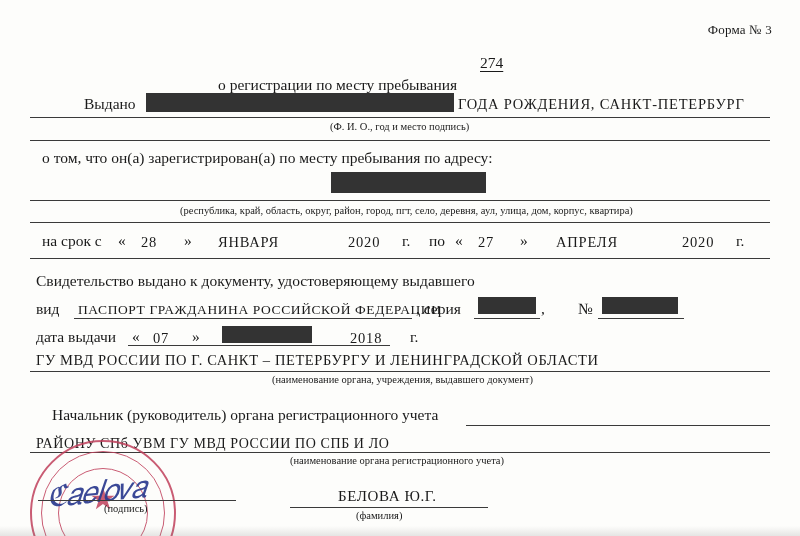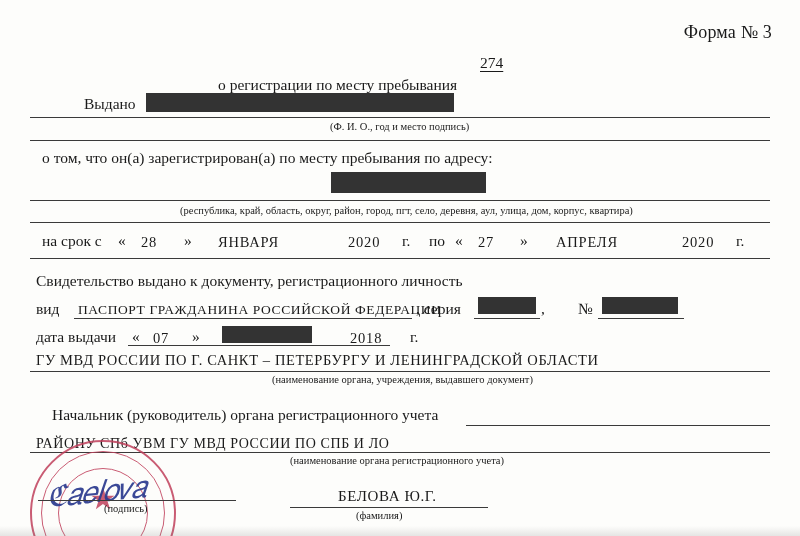--- a/index.html
+++ b/index.html
@@ -19,21 +19,21 @@
     position: relative;
     width: 800px;
     height: 536px;
     background: #fdfdfb;
   }
   
   .form-no {
     position: absolute;
     top: 22px;
     right: 28px;
-    font-size: 18px;
+    font-size: 13px;
     letter-spacing: 0.2px;
   }
   
   .title {
     position: absolute;
     top: 52px;
     left: 240px;
     font-size: 19px;
     letter-spacing: 2.2px;
     font-weight: normal;
@@ -166,20 +166,21 @@
 
 <div class="page">
 
   <div class="form-no">Форма № 3</div>
 
   <div class="cert-number">274</div>
   <div class="subtitle">о регистрации по месту пребывания</div>
 
   <div class="label" style="left:84px; top:95px;">Выдано</div>
   <div class="redact" style="left:146px; top:93px; width:308px; height:19px;"></div>
+  <div class="typed-bold" style="left:458px; top:96px;">ГОДА РОЖДЕНИЯ, САНКТ-ПЕТЕРБУРГ</div>
   <div class="rule" style="left:30px; top:117px; width:740px;"></div>
   <div class="small-label" style="left:330px; top:121px;">(Ф. И. О., год и место подпись)</div>
   <div class="rule" style="left:30px; top:140px; width:740px;"></div>
 
   <div class="label" style="left:42px; top:149px;">о том, что он(а) зарегистрирован(а) по месту пребывания по адресу:</div>
 
   <div class="redact" style="left:331px; top:172px; width:155px; height:21px;"></div>
   <div class="rule" style="left:30px; top:200px; width:740px;"></div>
   <div class="small-label" style="left:180px; top:205px;">(республика, край, область, округ, район, город, пгт, село, деревня, аул, улица, дом, корпус, квартира)</div>
   <div class="rule" style="left:30px; top:222px; width:740px;"></div>
@@ -193,21 +194,21 @@
   <div class="label" style="left:402px; top:232px;">г.</div>
   <div class="label" style="left:429px; top:232px;">по</div>
   <div class="quote" style="left:455px; top:232px;">«</div>
   <div class="typed-bold" style="left:478px; top:234px;">27</div>
   <div class="quote" style="left:520px; top:232px;">»</div>
   <div class="typed-bold" style="left:556px; top:234px;">АПРЕЛЯ</div>
   <div class="typed-bold" style="left:682px; top:234px;">2020</div>
   <div class="label" style="left:736px; top:232px;">г.</div>
   <div class="rule" style="left:30px; top:258px; width:740px;"></div>
 
-  <div class="label" style="left:36px; top:272px;">Свидетельство выдано к документу, регистрационного личность</div>
+  <div class="label" style="left:36px; top:272px;">Свидетельство выдано к документу, удостоверяющему выдавшего</div>
   <div class="label" style="left:36px; top:300px;">вид</div>
   <div class="typed" style="left:78px; top:302px; font-size:13.5px;">ПАСПОРТ ГРАЖДАНИНА РОССИЙСКОЙ ФЕДЕРАЦИИ</div>
   <div class="label" style="left:416px; top:300px;">, серия</div>
   <div class="redact" style="left:478px; top:297px; width:58px; height:17px;"></div>
   <div class="label" style="left:541px; top:300px;">,</div>
   <div class="label" style="left:578px; top:300px;">№</div>
   <div class="redact" style="left:602px; top:297px; width:76px; height:17px;"></div>
   <div class="rule" style="left:74px; top:318px; width:338px;"></div>
   <div class="rule" style="left:474px; top:318px; width:66px;"></div>
   <div class="rule" style="left:598px; top:318px; width:86px;"></div>

